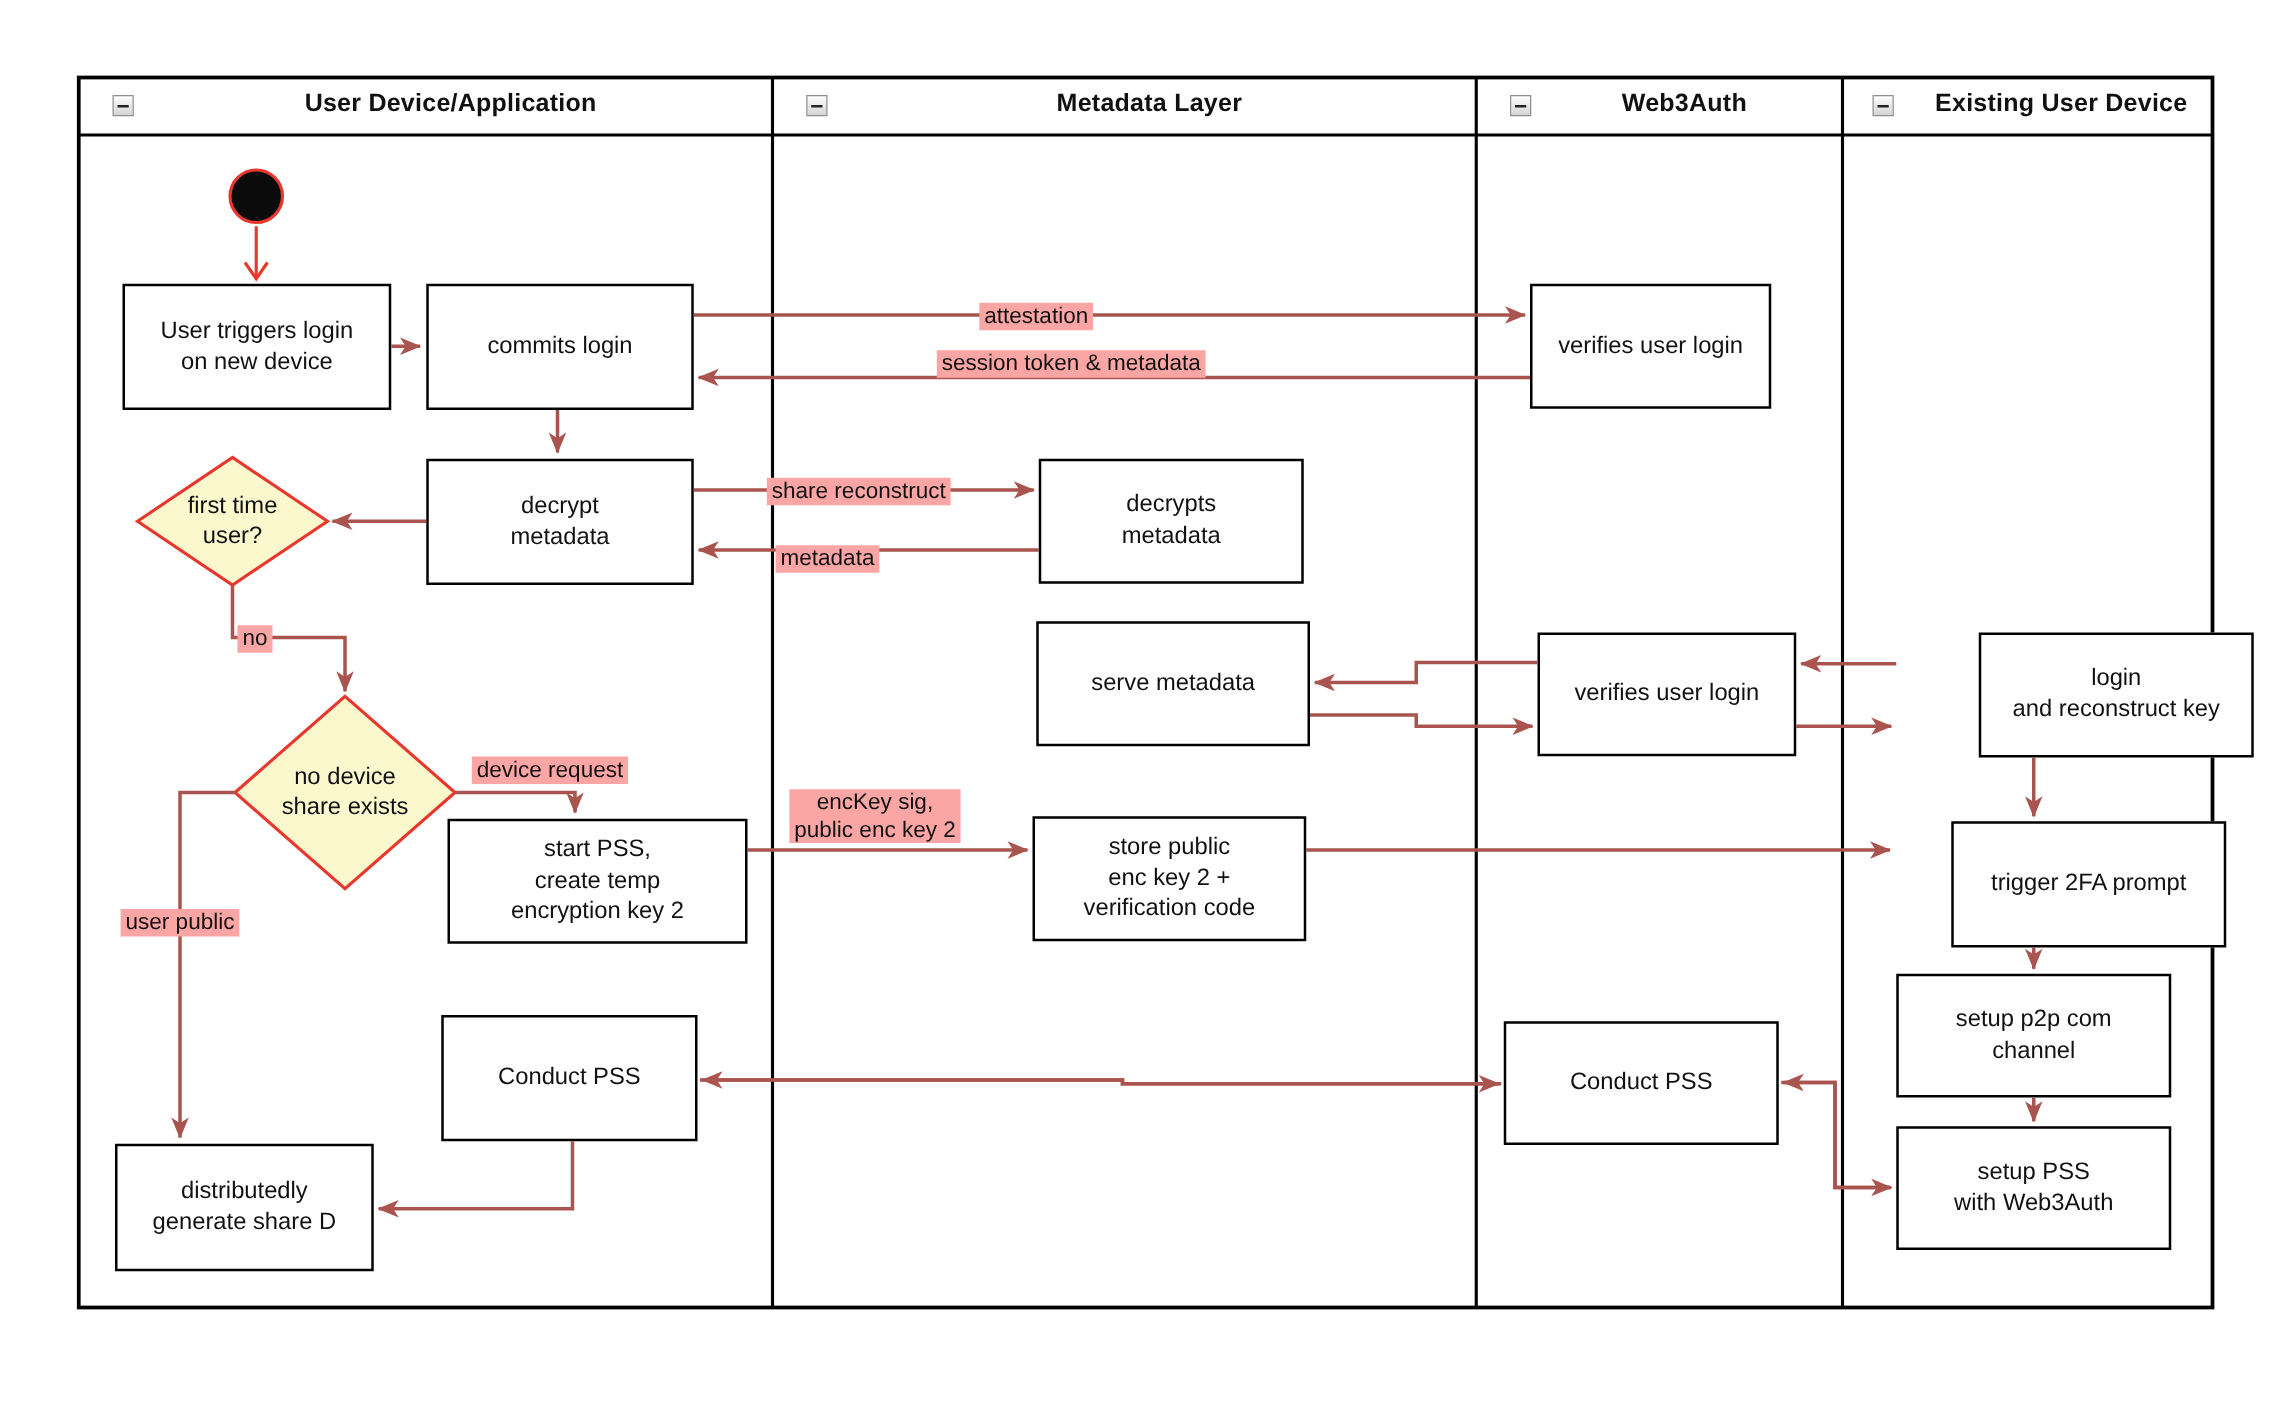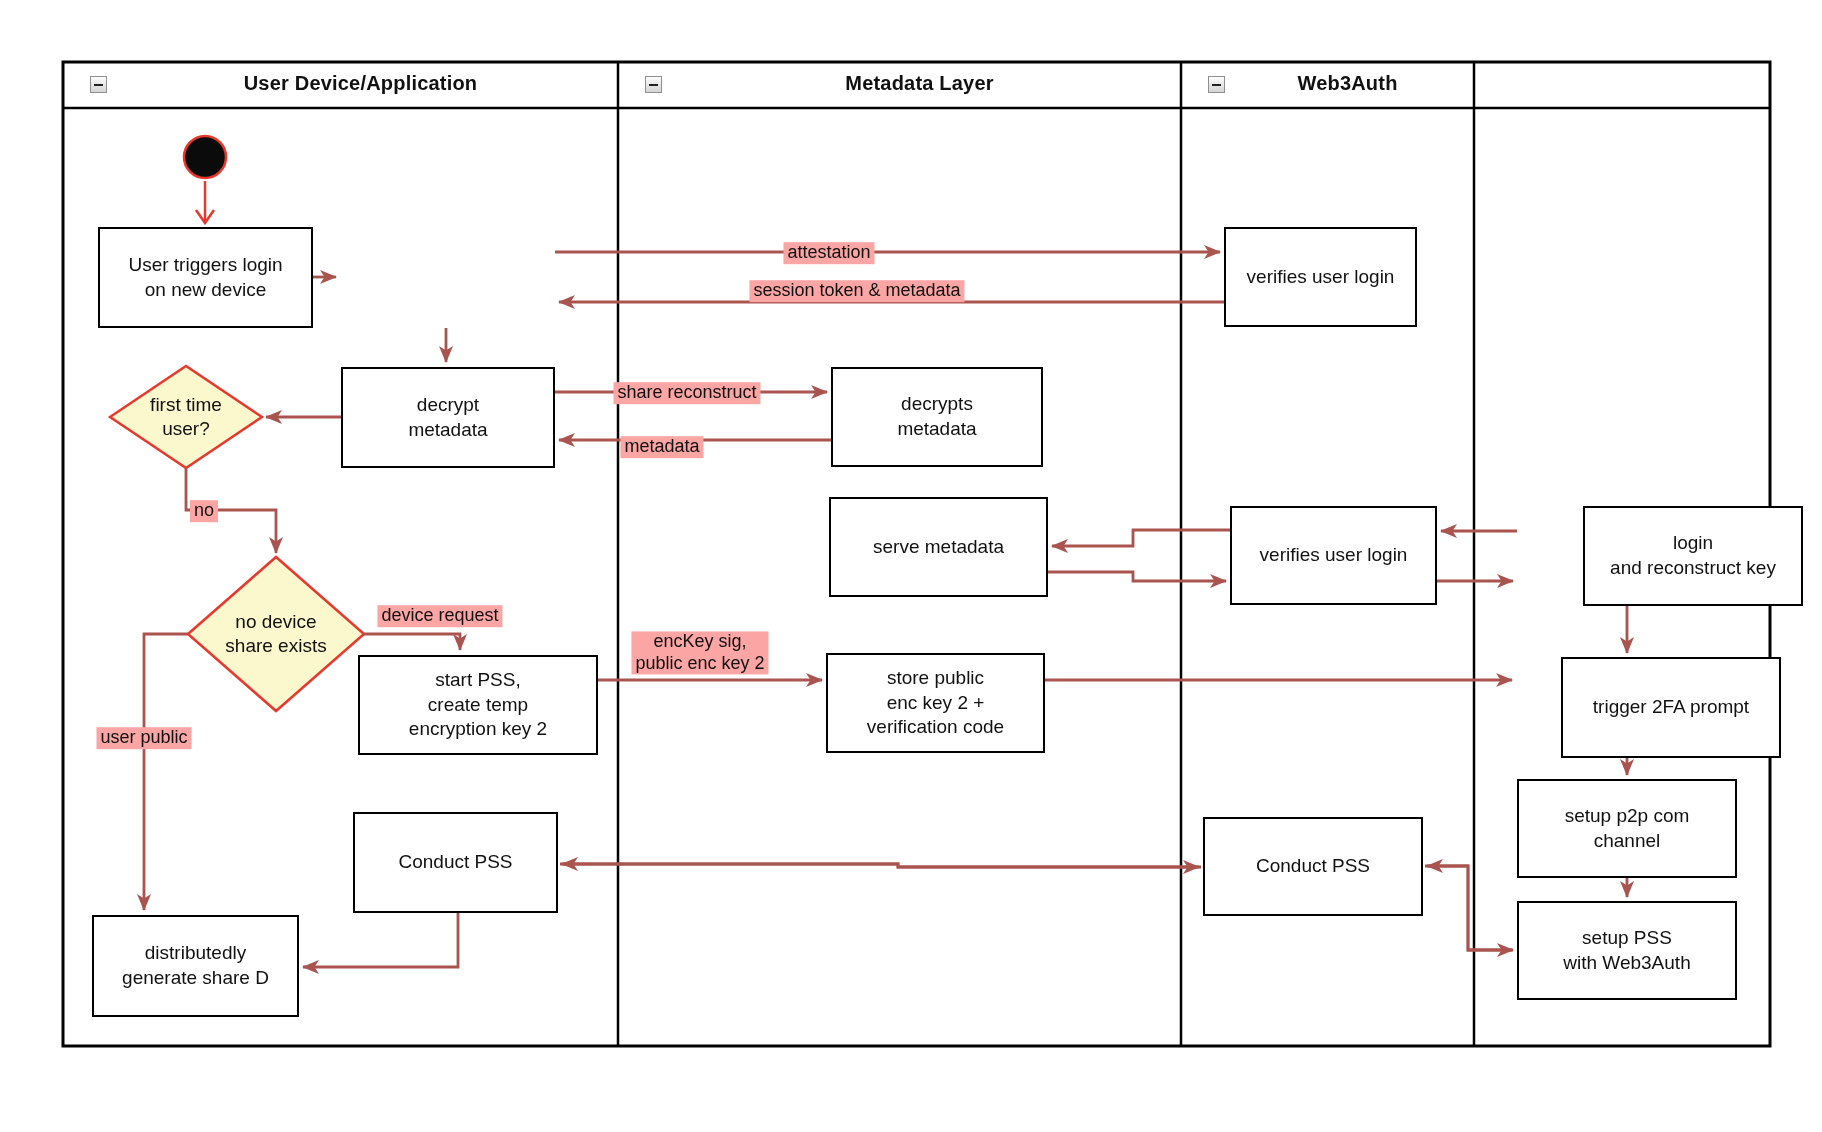--- a/index.html
+++ b/index.html
@@ -87,23 +87,30 @@
         <div class="minus"></div>
       </div>
     <div class="lane-title">Metadata Layer</div>
   </div>
   <div class="lane-header" style="left:1181px;width:293px;">
     <div class="collapse-icon">
         <div class="minus"></div>
       </div>
     <div class="lane-title">Web3Auth</div>
   </div>
+  <div class="lane-header" style="left:1474px;width:296px;">
+    <div class="collapse-icon" style="left:4px;">
+        <div class="minus"></div>
+      </div>
+    <div class="lane-title" style="margin-left:14px;">Existing User Device</div>
+  </div>
 
   <div class="box" style="left:98px;top:227px;width:215px;height:101px;">User triggers login
 on new device</div>
+  <div class="box" style="left:341px;top:227px;width:214px;height:101px;">commits login</div>
   <div class="box" style="left:341px;top:367px;width:214px;height:101px;">decrypt
 metadata</div>
   <div class="box" style="left:358px;top:655px;width:240px;height:100px;">start PSS,
 create temp
 encryption key 2</div>
   <div class="box" style="left:353px;top:812px;width:205px;height:101px;">Conduct PSS</div>
   <div class="box" style="left:92px;top:915px;width:207px;height:102px;">distributedly
 generate share D</div>
 
   <div class="dtext" style="left:118px;top:374px;width:136px;height:86px;">first time

